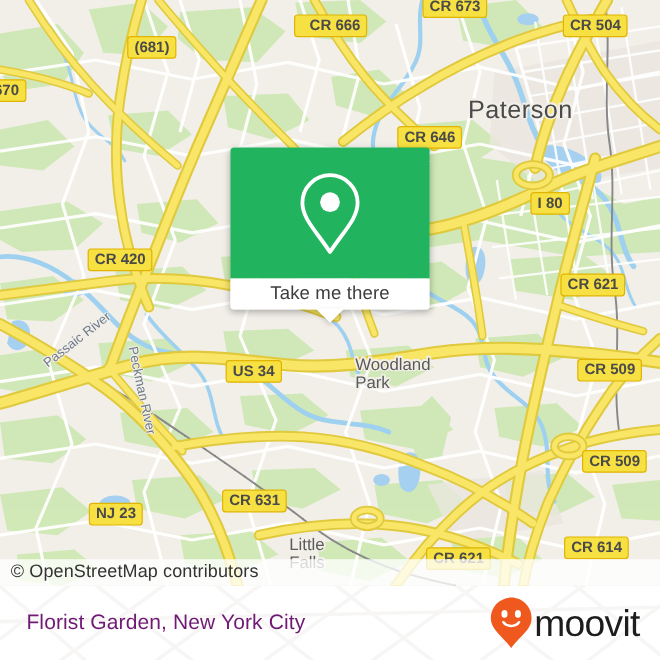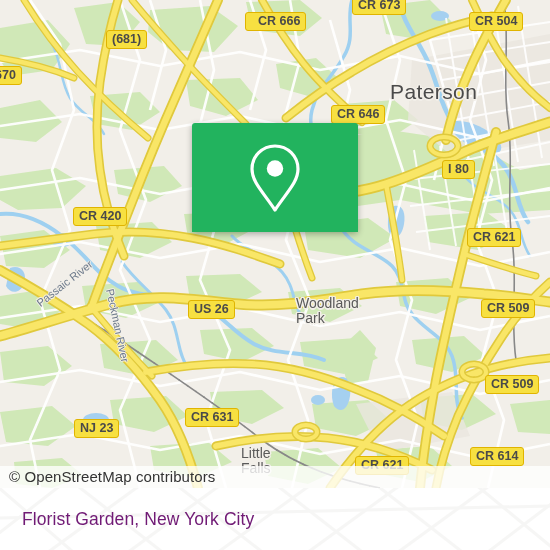--- a/index.html
+++ b/index.html
@@ -425,38 +425,42 @@
 
     <div class="shield" style="left:245px; top:12px;padding-left:12px;">CR 666</div>
     <div class="shield" style="left:352px; top:-4px;">CR 673</div>
     <div class="shield" style="left:469px; top:12px;">CR 504</div>
     <div class="shield" style="left:106px; top:30px;">(681)</div>
     <div class="shield" style="left:-11px; top:66px;">670</div>
     <div class="shield" style="left:331px; top:81px;margin-top:24px;">CR 646</div>
     <div class="shield" style="left:442px; top:160px;">I 80</div>
     <div class="shield" style="left:73px; top:207px;">CR 420</div>
     <div class="shield" style="left:467px; top:228px;">CR 621</div>
-    <div class="shield" style="left:188px; top:300px;">US 26</div>
+    <div class="shield" style="left:188px; top:300px;">US 34</div>
     <div class="shield" style="left:481px; top:299px;">CR 509</div>
     <div class="shield" style="left:185px; top:408px;">CR 631</div>
     <div class="shield" style="left:485px; top:375px;">CR 509</div>
     <div class="shield" style="left:74px; top:419px;">NJ 23</div>
     <div class="shield" style="left:470px; top:447px;">CR 614</div>
     <div class="shield" style="left:355px; top:456px;">CR 621</div>
 
     <div class="map-attrib">© OpenStreetMap contributors</div>
   </div>
 
   <div class="card">
     <div class="card-top">
       <svg width="56" height="72" viewBox="0 0 56 72">
         <path d="M28,4 C15.3,4 5,14.3 5,27 C5,40 16,50 28,68
                  C40,50 51,40 51,27 C51,14.3 40.7,4 28,4 Z" fill="none" stroke="#ffffff" stroke-width="3.2" stroke-linejoin="round"></path>
         <circle cx="28" cy="26.5" r="8.2" fill="#ffffff"></circle>
       </svg>
+    </div>
+    <div class="card-bottom">
+      <span class="label">Take me there</span>
+      <div class="card-tail"></div>
     </div>
   </div>
 
   <div class="footer">
 
     <svg class="footer-bg" width="550" height="62" viewBox="0 0 550 62">
       <rect x="0" y="0" width="550" height="62" fill="#ffffff"></rect>
       <g stroke="#efeeec" stroke-width="3" fill="none">
         <path d="M-20,60 L70,-10"></path>
         <path d="M40,70 L150,-10"></path>
@@ -470,15 +474,25 @@
         <path d="M170,-8 L270,70"></path>
         <path d="M270,-8 L370,70"></path>
         <path d="M370,-8 L470,70"></path>
         <path d="M470,-8 L560,66"></path>
         <path d="M0,30 L550,18"></path>
       </g>
     </svg>
 
     <div class="footer-title">Florist Garden, New York City</div>
 
+    <div class="footer-logo">
+      <svg width="36" height="44" viewBox="0 0 36 44">
+        <path d="M18,1 C8.6,1 1,8.6 1,18 C1,27.6 10,32.5 18,43
+                 C26,32.5 35,27.6 35,18 C35,8.6 27.4,1 18,1 Z" fill="#f0591e"></path>
+        <ellipse cx="12.4" cy="14.6" rx="2.5" ry="3.2" fill="#ffffff"></ellipse>
+        <ellipse cx="23.6" cy="14.6" rx="2.5" ry="3.2" fill="#ffffff"></ellipse>
+        <path d="M11.5,21.5 C14,25.6 22,25.6 24.5,21.5" stroke="#ffffff" stroke-width="2.1" fill="none" stroke-linecap="round"></path>
+      </svg>
+      <span class="wordmark">moovit</span>
+    </div>
   </div>
 
 </div>
 
 </body></html>

